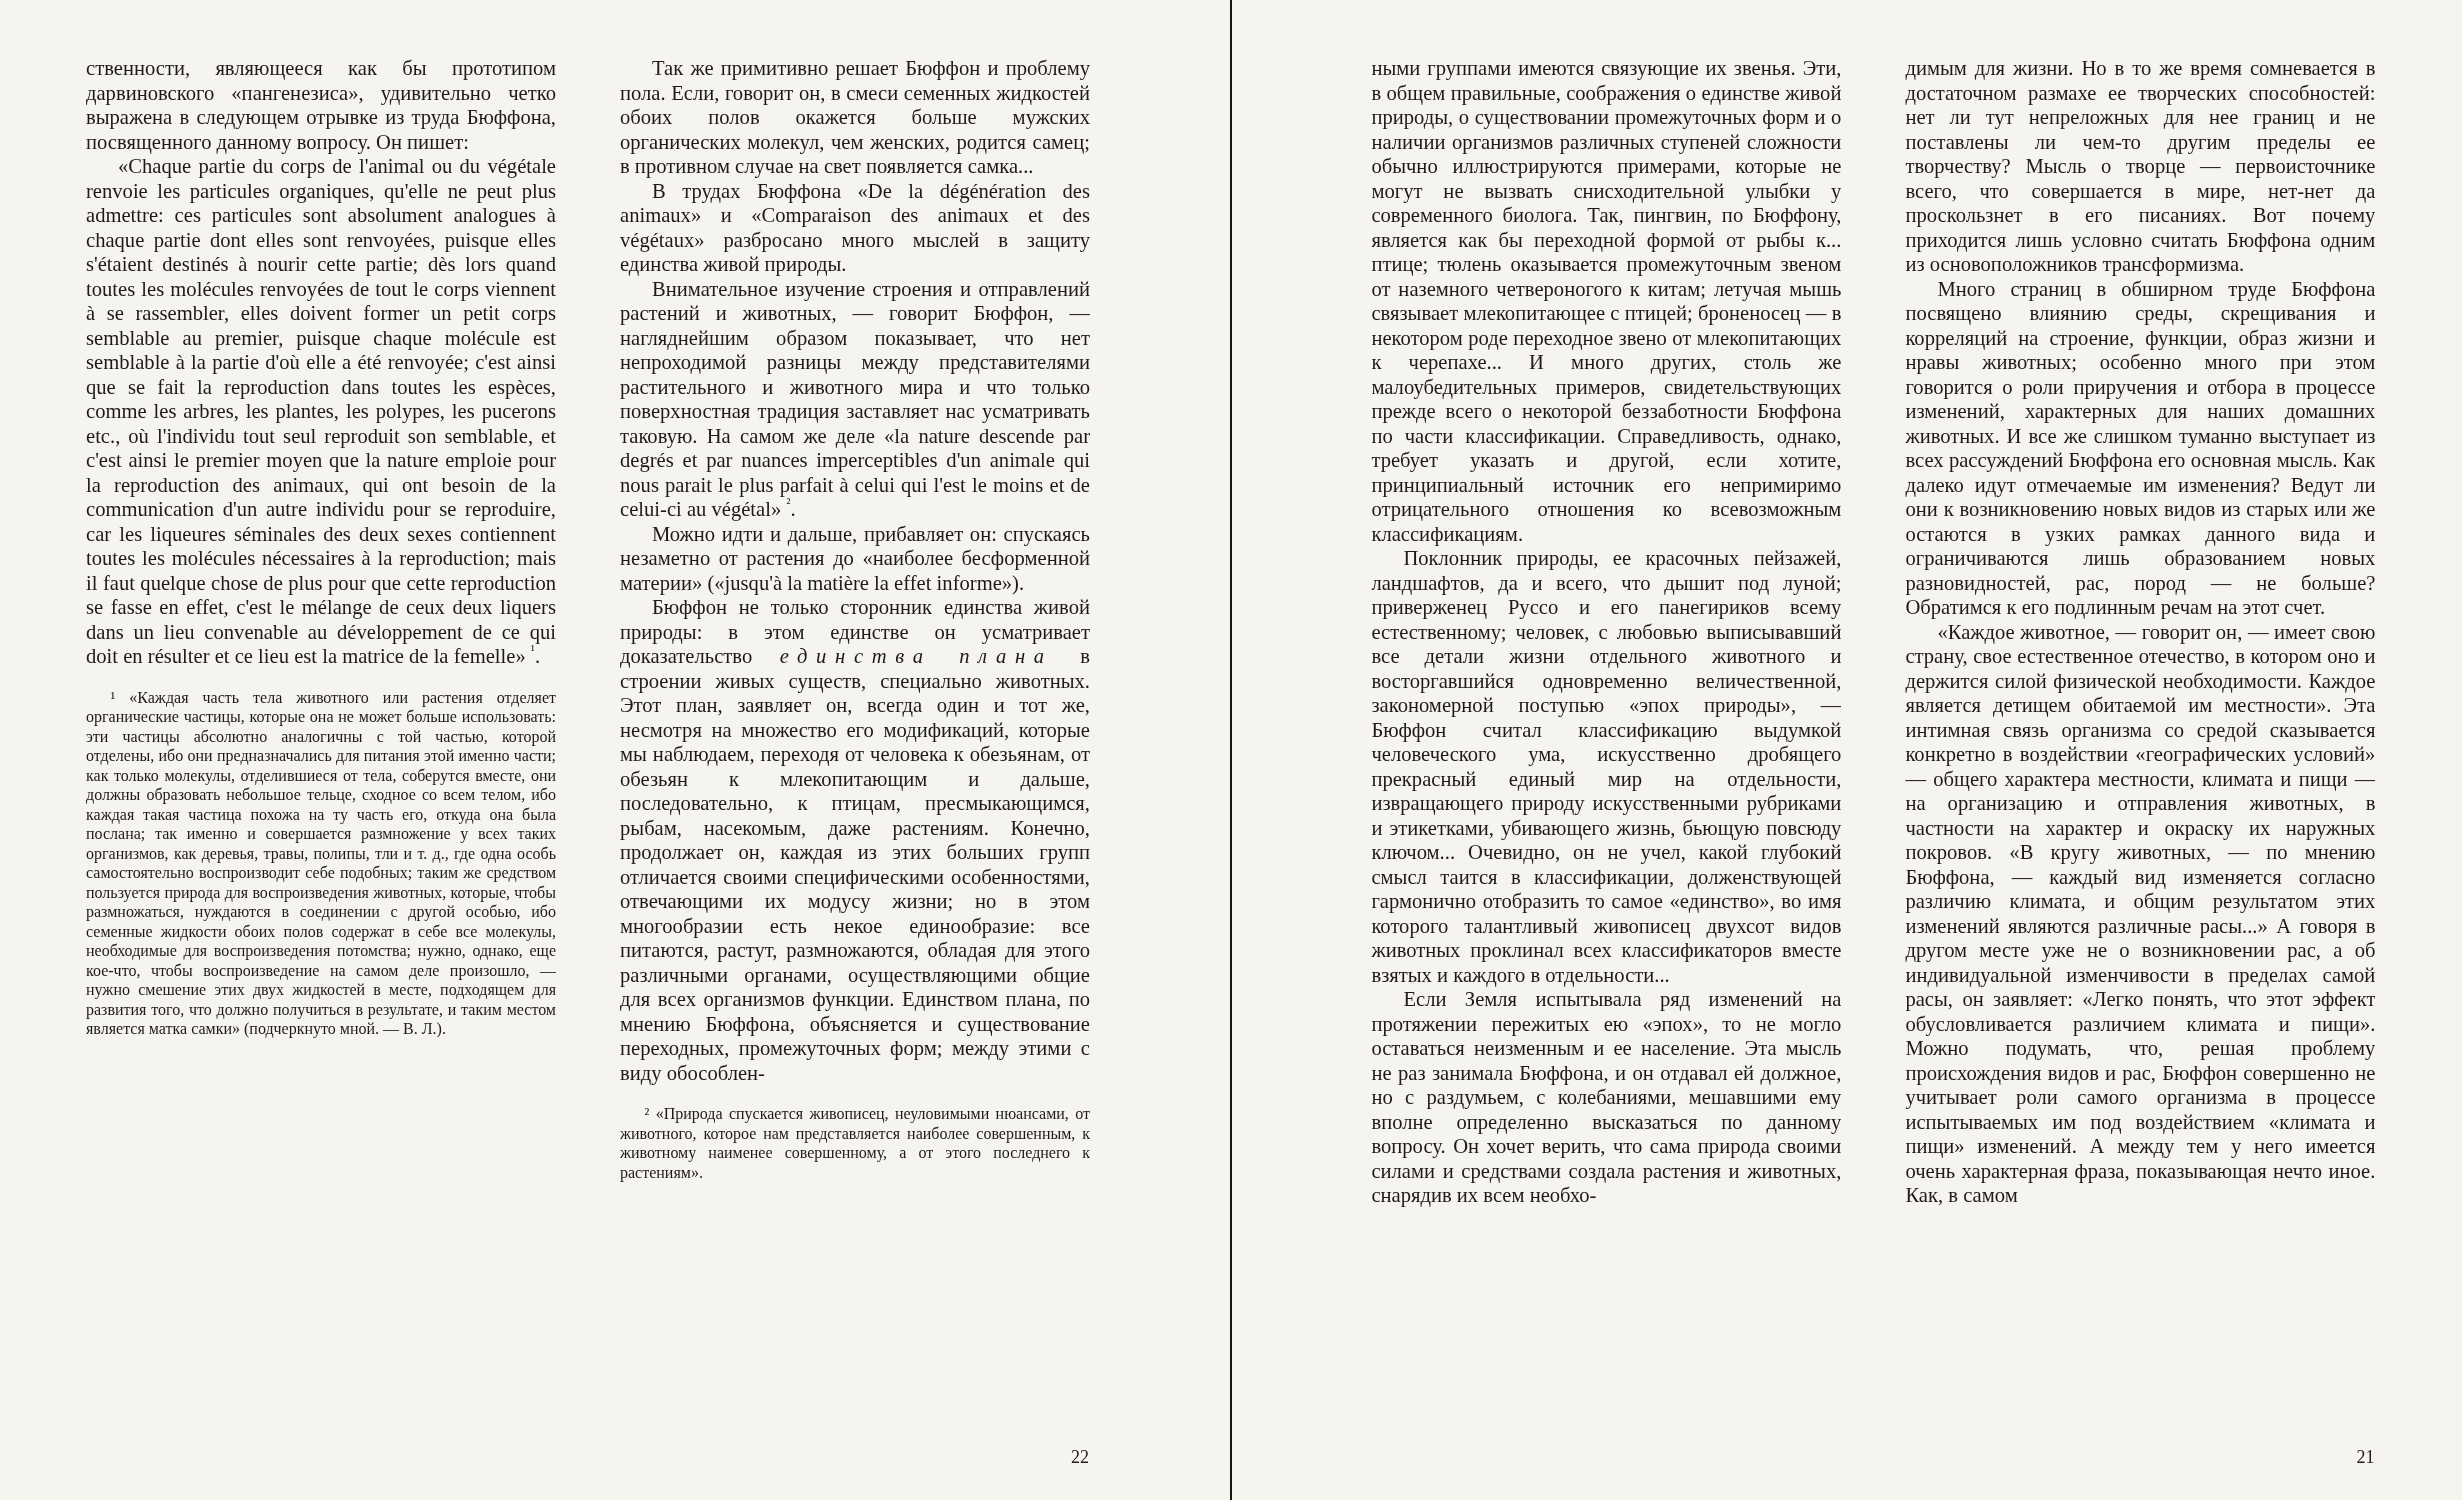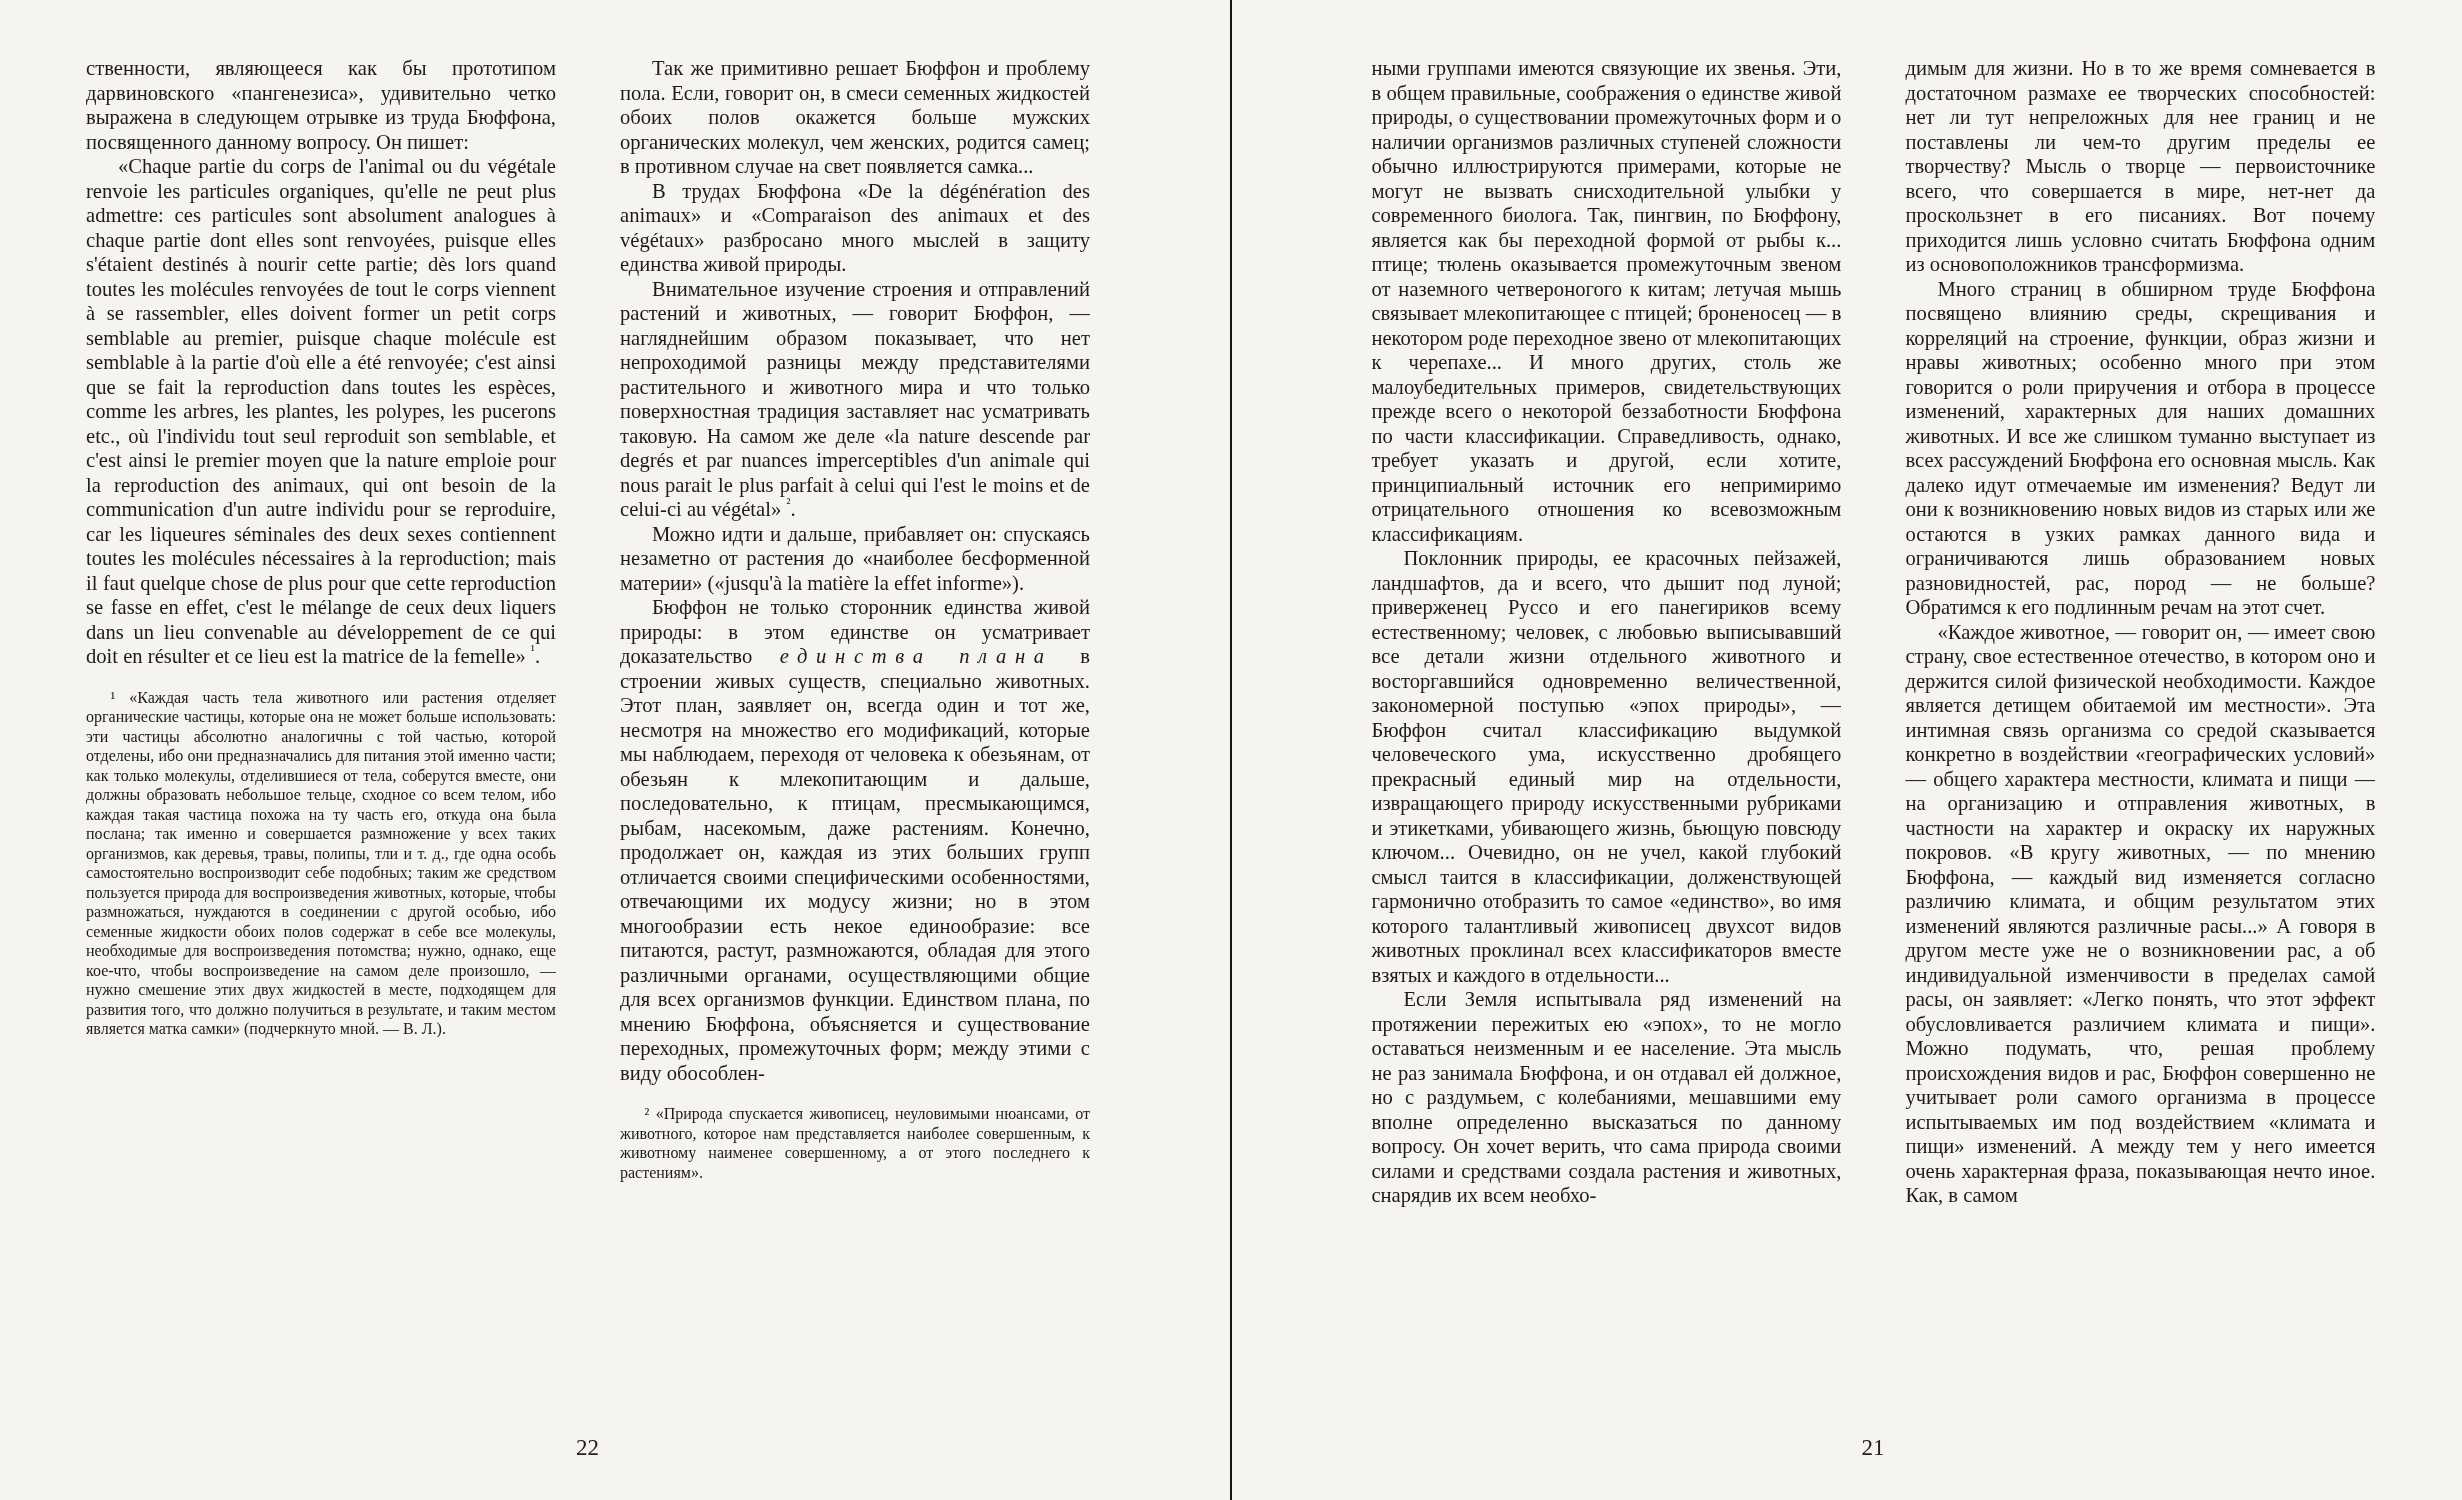--- a/index.html
+++ b/index.html
@@ -55,24 +55,24 @@
     line-height: 19.5px;
     margin: 0;
     text-indent: 24.5px;
   }
   .para + .fn { margin-top: 19px; }
   .it { }
   .sp { letter-spacing: 0.42em; font-style: italic; }
   .sup { vertical-align: super; font-size: 0.65em; line-height: 0; }
   .pagenum {
     position: absolute;
-    bottom: 40px;
+    bottom: 33px;
     width: 1003px;
-    text-align: center;
-    font-size: 23px;
+    text-align: right;
+    font-size: 18px;
     color: #24211d;
   }
   .page-left .pagenum { left: 86px; }
   .page-right .pagenum { left: 139px; }
 </style>
 </head>
 <body>
 
 <div class="spread">
 

